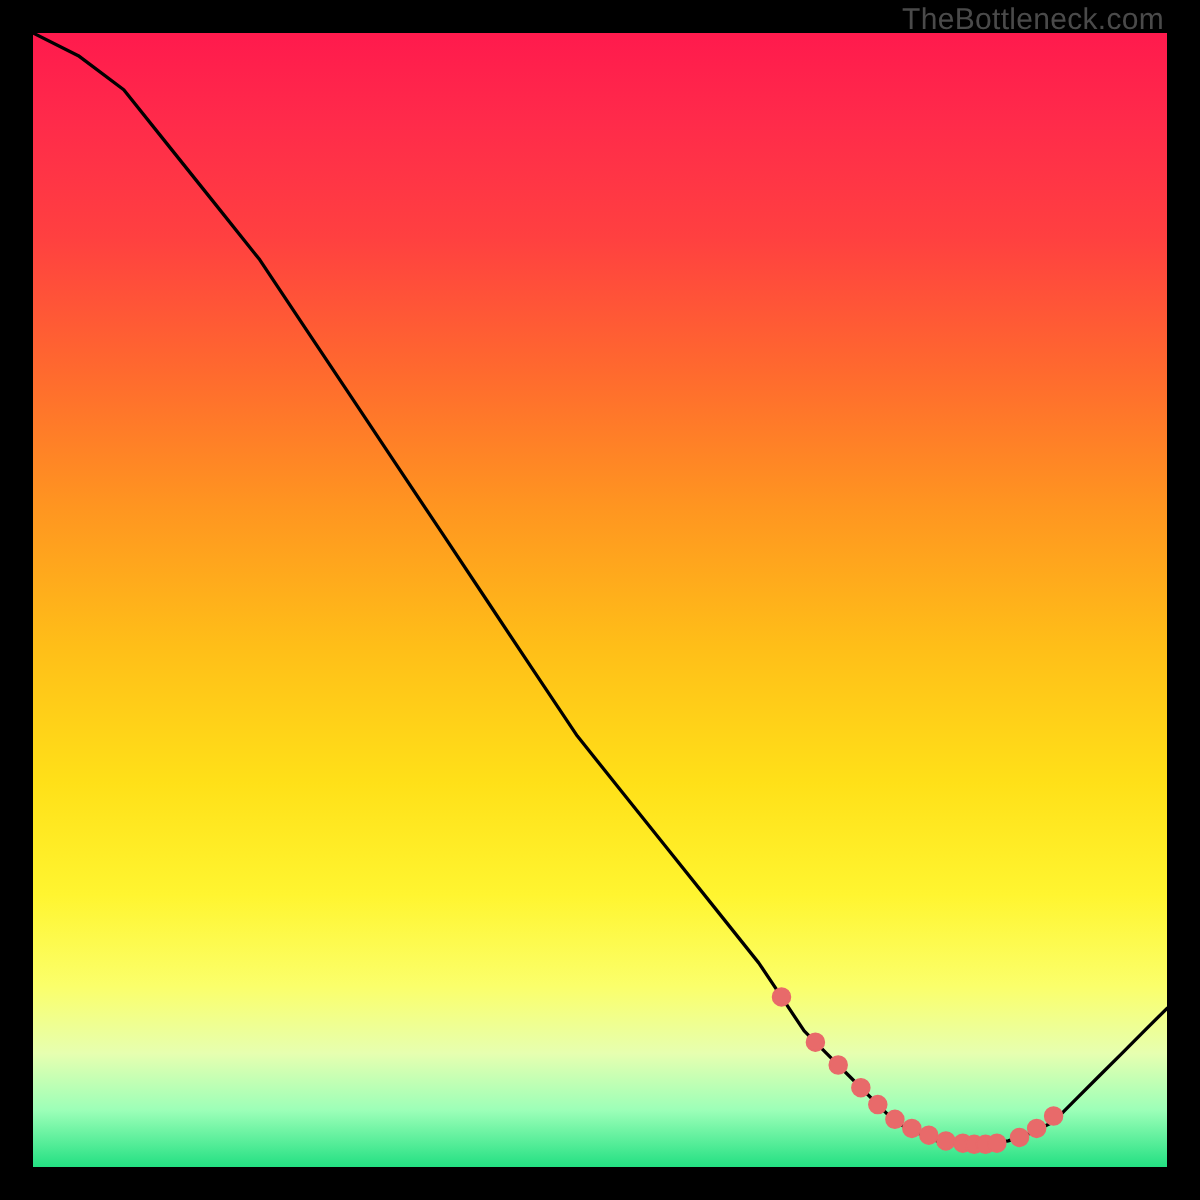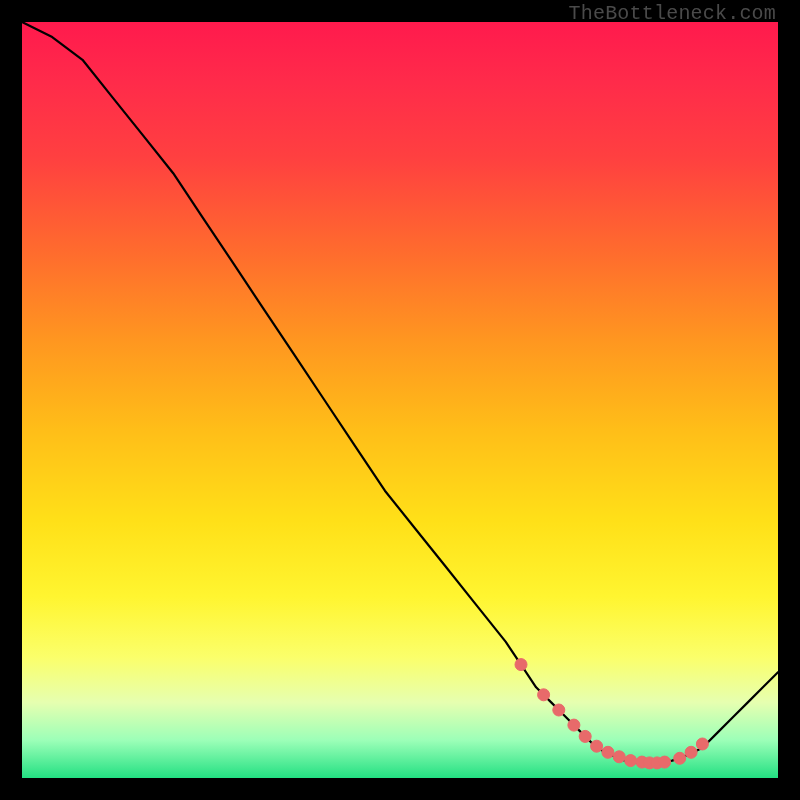--- a/index.html
+++ b/index.html
@@ -11,21 +11,20 @@
     overflow: hidden;
     font-family: Arial, Helvetica, sans-serif;
   }
   .frame {
     position: absolute;
     left: 0;
     top: 0;
     width: 800px;
     height: 800px;
     background: #000;
-    font-family: Liberation Mono, monospace;
   }
   .plot {
     position: absolute;
     left: 22px;
     top: 22px;
     width: 756px;
     height: 756px;
     background: linear-gradient(to bottom,
       #ff1a4d 0%,
       #ff2b4a 8%,

